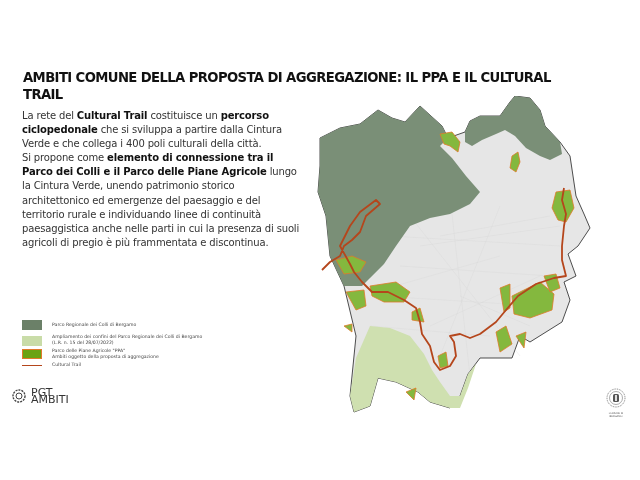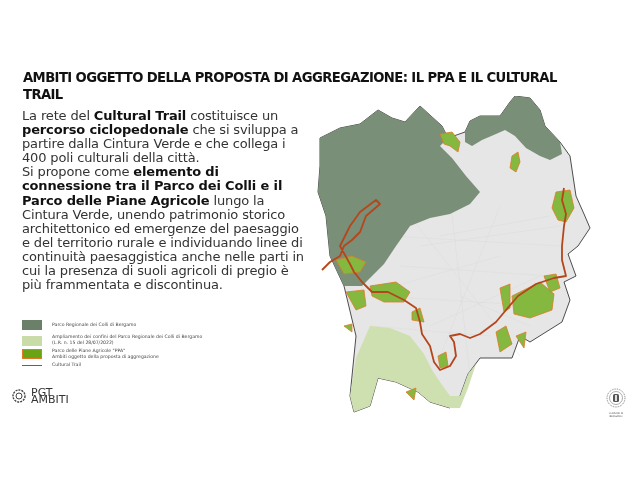--- a/index.html
+++ b/index.html
@@ -1,33 +1,33 @@
 <!DOCTYPE html>
 <html><head>
 <meta charset="utf-8">
 <style>
   html,body{margin:0;padding:0;background:#fff;}
   body{width:640px;height:480px;position:relative;overflow:hidden;font-family:"Liberation Sans",sans-serif;color:#222;}
   .title{position:absolute;left:23px;top:69px;width:560px;font-family:"DejaVu Sans",sans-serif;font-weight:bold;font-size:13.2px;line-height:17px;letter-spacing:-0.6px;color:#111;}
-  .body-text{position:absolute;left:22px;top:109px;width:282px;font-family:"DejaVu Sans",sans-serif;font-size:13px;line-height:14.1px;color:#333;letter-spacing:-0.15px;}
+  .body-text{position:absolute;left:22px;top:109px;width:282px;font-family:"DejaVu Sans",sans-serif;font-size:10px;line-height:14.1px;color:#333;letter-spacing:-0.15px;}
   .body-text b{color:#111;}
   .legend{position:absolute;left:22px;top:320px;width:250px;}
   .lg-row{display:flex;align-items:flex-start;height:auto;}
   .sw{width:20px;height:10px;flex:none;margin-right:10px;}
   .lg-label{font-family:"DejaVu Sans",sans-serif;font-size:4.6px;line-height:5.6px;color:#444;}
   .map{position:absolute;left:300px;top:96px;width:300px;height:320px;}
   .logo{position:absolute;left:12px;top:388px;display:flex;align-items:center;}
   .logo-text{font-family:"DejaVu Sans",sans-serif;font-size:11px;line-height:7.5px;color:#333;margin-left:5px;}
   .crest{position:absolute;left:604px;top:388px;width:24px;height:26px;text-align:center;}
   .crest-label{font-size:2.5px;color:#555;font-family:"DejaVu Sans",sans-serif;}
 </style>
 </head>
 <body>
 
-<div class="title">AMBITI OGGETTO DELLA PROPOSTA DI AGGREGAZIONE: IL PPA E IL CULTURAL TRAIL</div>
+<div class="title">AMBITI COMUNE DELLA PROPOSTA DI AGGREGAZIONE: IL PPA E IL CULTURAL TRAIL</div>
 
 <div class="body-text" id="bodytext"><span>La rete del </span><b>Cultural Trail</b><span> costituisce un </span><b>percorso ciclopedonale</b><span> che si sviluppa a partire dalla Cintura Verde e che collega i 400 poli culturali della città.</span><br><span>Si propone come </span><b>elemento di connessione tra il Parco dei Colli e il Parco delle Piane Agricole</b><span> lungo la Cintura Verde, unendo patrimonio storico architettonico ed emergenze del paesaggio e del territorio rurale e individuando linee di continuità paesaggistica anche nelle parti in cui la presenza di suoli agricoli di pregio è più frammentata e discontinua.</span></div>
 
 <svg class="map" viewBox="0 0 300 320" xmlns="http://www.w3.org/2000/svg">
 
   <path d="M20,42 L40,32 L60,28 L78,14 L92,22 L105,26 L120,10 L142,30 L148,42 L165,36 L170,25 L180,20 L200,20 L210,6 L215,0 L230,2 L240,14 L245,30 L260,46 L270,60 L276,100 L284,118 L290,132 L278,150 L268,158 L276,180 L264,186 L270,204 L262,226 L230,246 L220,240 L212,262 L180,262 L168,278 L160,300 L150,312 L130,306 L118,296 L96,286 L78,282 L70,310 L54,316 L50,300 L56,240 L44,190 L30,160 L26,120 L18,96 L20,70 Z" fill="#e6e6e6" stroke="#3a3a3a" stroke-width="0.9"></path>
 
   <g stroke="#cfcfcf" stroke-width="0.3" fill="none" opacity="0.8">
     <path d="M90,140 L260,150 M100,170 L250,180 M80,200 L240,210 M110,120 L220,260 M150,100 L170,280 M200,110 L140,260 M70,230 L190,240 M120,150 L260,130"></path>
     <path d="M140,140 L250,120 M95,190 L200,160 M160,200 L230,230 M130,230 L240,180"></path>

